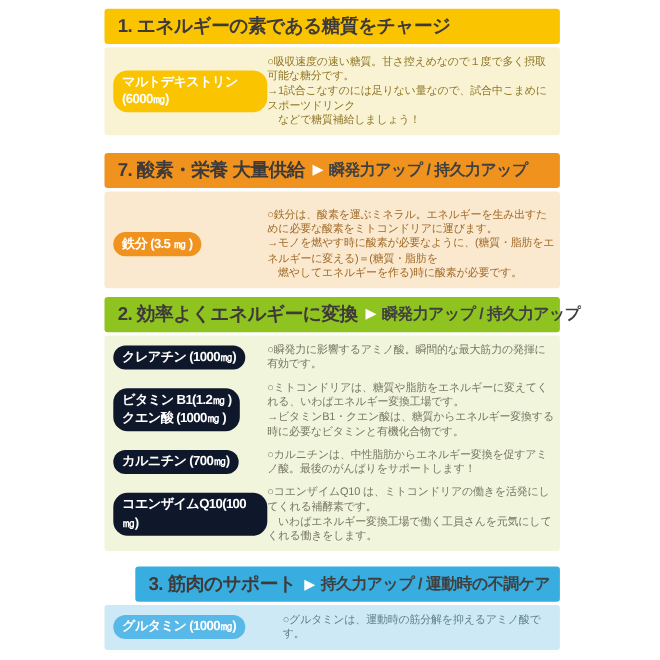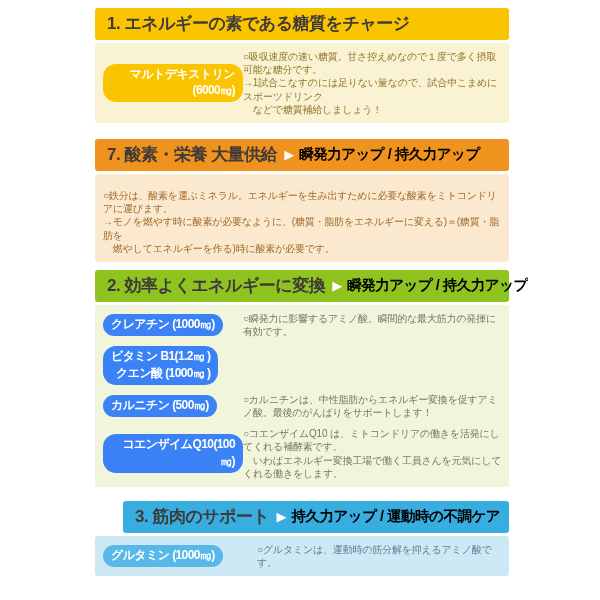--- a/index.html
+++ b/index.html
@@ -30,21 +30,21 @@
     font-size:17px;
     letter-spacing:-0.5px;
     white-space:nowrap;
   }
   .sec-arrow{
     color:#ffffff;
     font-size:13px;
     margin:0 5px 0 7px;
   }
   .sec-subtitle{
-    color:#000000;
+    color:#404040;
     font-size:14.5px;
     letter-spacing:-0.5px;
     white-space:nowrap;
   }
   .sec-body{
     margin-top:3px;
     border-radius:3px;
     padding:7px 5px 7px 8px;
   }
   .row{
@@ -57,21 +57,20 @@
   .badge{
     display:inline-block;
     color:#ffffff;
     font-weight:bold;
     font-size:12px;
     line-height:1.4;
     letter-spacing:-0.6px;
     padding:2px 8px 3px 8px;
     border-radius:13px;
     white-space:pre-line;
-    text-align:right;
   }
   .desc{
     flex:1;
     font-size:10px;
     line-height:1.32;
     white-space:pre-line;
     letter-spacing:-0.2px;
   }
   
   .sec-yellow{margin-bottom:16px;}
@@ -82,21 +81,21 @@
 
   .sec-orange{margin-bottom:8px;}
   .sec-orange .sec-header{background:#f0931e;}
   .sec-orange .sec-body{background:#fae8cf;}
   .sec-orange .badge{background:#f0931e;}
   .sec-orange .desc{color:#a06a27;}
 
   .sec-green{margin-bottom:14px;}
   .sec-green .sec-header{background:#8fc31f;}
   .sec-green .sec-body{background:#f0f5dc;}
-  .sec-green .badge{background:#3b82f6;}
+  .sec-green .badge{background:#0f172a;}
   .sec-green .desc{color:#787663;}
 
   .sec-blue{margin-bottom:7px;}
   .sec-blue .sec-header{background:#38ade0;margin-left:28px;}
   .sec-blue .sec-body{background:#cde9f6;}
   .sec-blue .badge{background:#58b9e8;}
   .sec-blue .desc{color:#5e7d8b;margin-left:14px;}
 </style>
 </head>
 <body>
@@ -121,20 +120,21 @@
     <section class="sec sec-orange">
       <header class="sec-header">
         <span class="sec-title">7. 酸素・栄養 大量供給</span>
         <span class="sec-arrow">▶</span>
         <span class="sec-subtitle">瞬発力アップ / 持久力アップ</span>
       </header>
       <div class="sec-body">
         <div class="row">
         </div>
         <div class="row">
+          <span class="badge-cell"><span class="badge">鉄分 (3.5 ㎎ )</span></span>
           <span class="desc">○鉄分は、酸素を運ぶミネラル。エネルギーを生み出すために必要な酸素をミトコンドリアに運びます。
 →モノを燃やす時に酸素が必要なように、(糖質・脂肪をエネルギーに変える)＝(糖質・脂肪を
 　燃やしてエネルギーを作る)時に酸素が必要です。</span>
         </div>
       </div>
     </section>
 
     <section class="sec sec-green">
       <header class="sec-header">
         <span class="sec-title">2. 効率よくエネルギーに変換</span>
@@ -142,23 +142,25 @@
         <span class="sec-subtitle">瞬発力アップ / 持久力アップ</span>
       </header>
       <div class="sec-body">
         <div class="row">
           <span class="badge-cell"><span class="badge">クレアチン (1000㎎)</span></span>
           <span class="desc">○瞬発力に影響するアミノ酸。瞬間的な最大筋力の発揮に有効です。</span>
         </div>
         <div class="row">
           <span class="badge-cell"><span class="badge">ビタミン B1(1.2㎎ )
 クエン酸 (1000㎎ )</span></span>
+          <span class="desc">○ミトコンドリアは、糖質や脂肪をエネルギーに変えてくれる、いわばエネルギー変換工場です。
+→ビタミンB1・クエン酸は、糖質からエネルギー変換する時に必要なビタミンと有機化合物です。</span>
         </div>
         <div class="row">
-          <span class="badge-cell"><span class="badge">カルニチン (500㎎)</span></span>
+          <span class="badge-cell"><span class="badge">カルニチン (700㎎)</span></span>
           <span class="desc">○カルニチンは、中性脂肪からエネルギー変換を促すアミノ酸。最後のがんばりをサポートします！</span>
         </div>
         <div class="row">
           <span class="badge-cell"><span class="badge">コエンザイムQ10(100㎎)</span></span>
           <span class="desc">○コエンザイムQ10 は、ミトコンドリアの働きを活発にしてくれる補酵素です。
 　いわばエネルギー変換工場で働く工員さんを元気にしてくれる働きをします。</span>
         </div>
       </div>
     </section>
 

